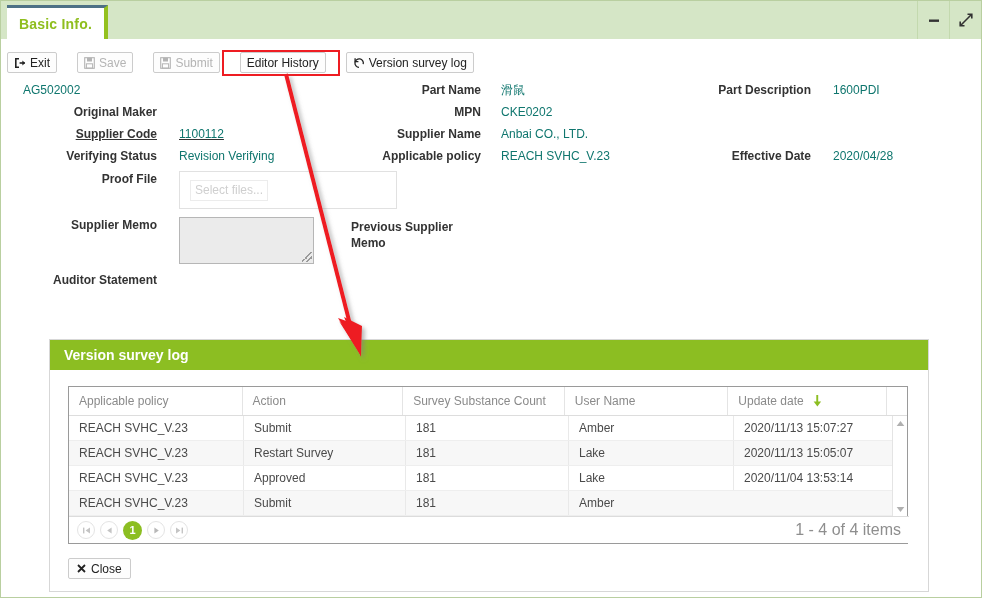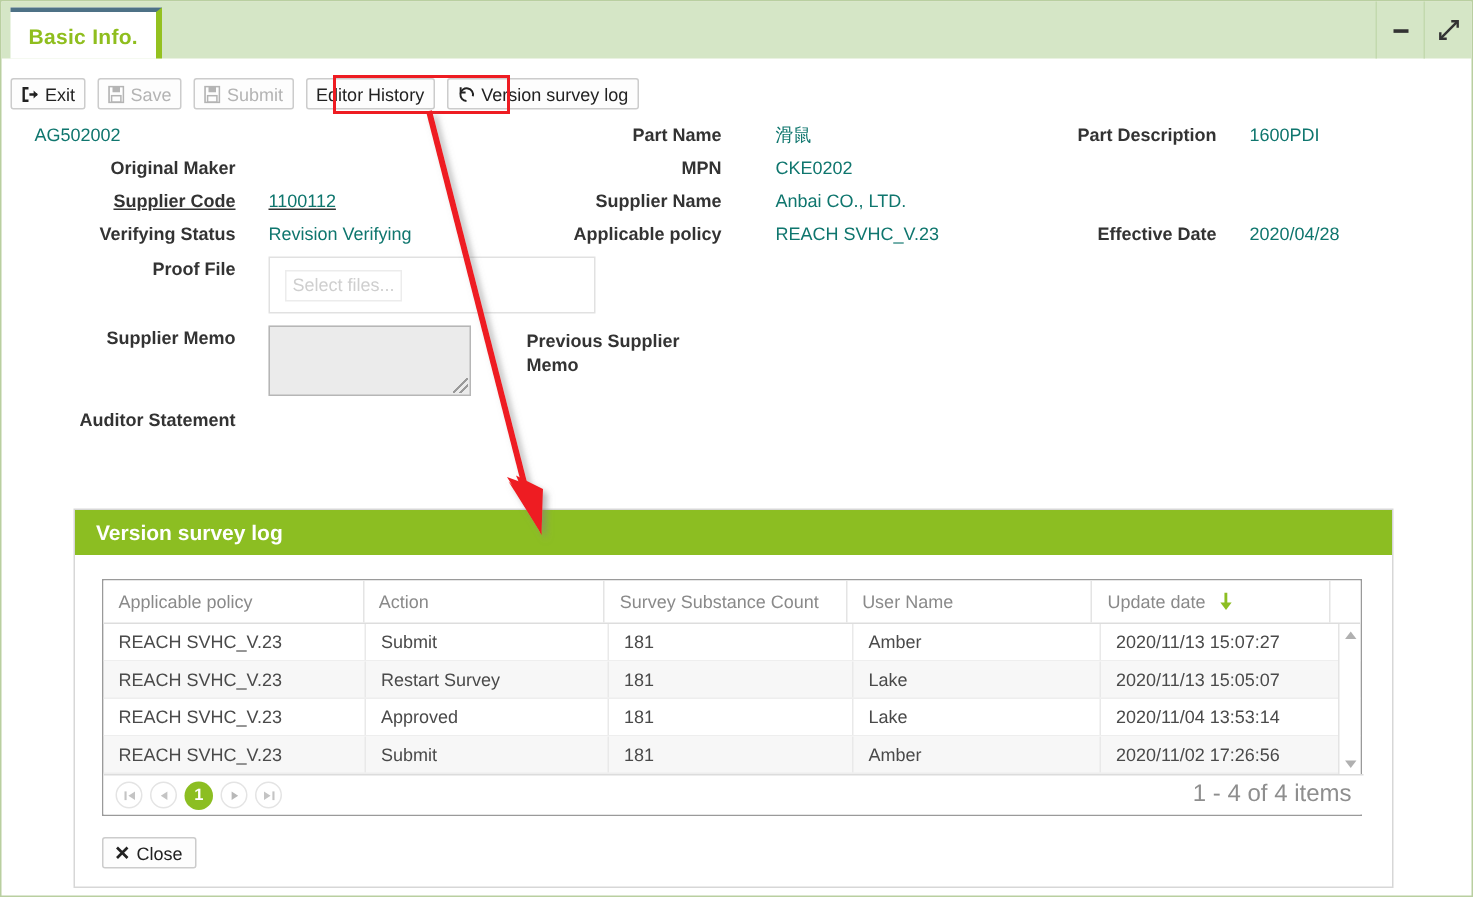--- a/index.html
+++ b/index.html
@@ -76,21 +76,21 @@
     box-sizing: border-box;
   }
   .win-btn svg { display: block; }
 
   
   #toolbar {
     position: absolute;
     left: 6px; top: 51px;
     display: flex;
     align-items: flex-end;
-    gap: 8px;
+    gap: 20px;
   }
   .tb-btn {
     display: inline-flex;
     align-items: center;
     gap: 4px;
     height: 21px;
     padding: 0 6px;
     background: #fdfdfd;
     border: 1px solid #cccccc;
     border-radius: 2px;
@@ -132,21 +132,21 @@
   }
   .fvalue {
     font-size: 12px;
     color: #0f766e;
     line-height: 16px;
   }
 
   .col1-label { width: 156px; }
   .col1-value { margin-left: 22px; width: 190px; }
   .col2-label { width: 130px; }
-  .col2-value { margin-left: 36px; width: 180px; }
+  .col2-value { margin-left: 20px; width: 180px; }
   .col3-label { width: 110px; }
   .col3-value { margin-left: 22px; width: 120px; }
 
   
   #proof-file-box {
     width: 218px;
     height: 38px;
     border: 1px solid #e1e1e1;
     background: #ffffff;
     box-sizing: border-box;
@@ -564,21 +564,20 @@
             <div class="gc-cell w-action">Approved</div>
             <div class="gc-cell w-count">181</div>
             <div class="gc-cell w-user">Lake</div>
             <div class="gc-cell w-date">2020/11/04 13:53:14</div>
           </div>
           <div class="grow alt">
             <div class="gc-cell w-policy">REACH SVHC_V.23</div>
             <div class="gc-cell w-action">Submit</div>
             <div class="gc-cell w-count">181</div>
             <div class="gc-cell w-user">Amber</div>
-            <div class="gc-cell w-date">2020/11/02 17:26:56</div>
           </div>
 
           <div id="vs-scrollbar">
             <div class="sb-arrow">
               <svg width="9" height="7" viewBox="0 0 9 7">
                   <path d="M4.5 1 L8.3 6 L0.7 6 z" fill="#b0b0b0"></path>
                 </svg>
             </div>
             <div class="sb-arrow" id="sb-down">
               <svg width="9" height="7" viewBox="0 0 9 7">

